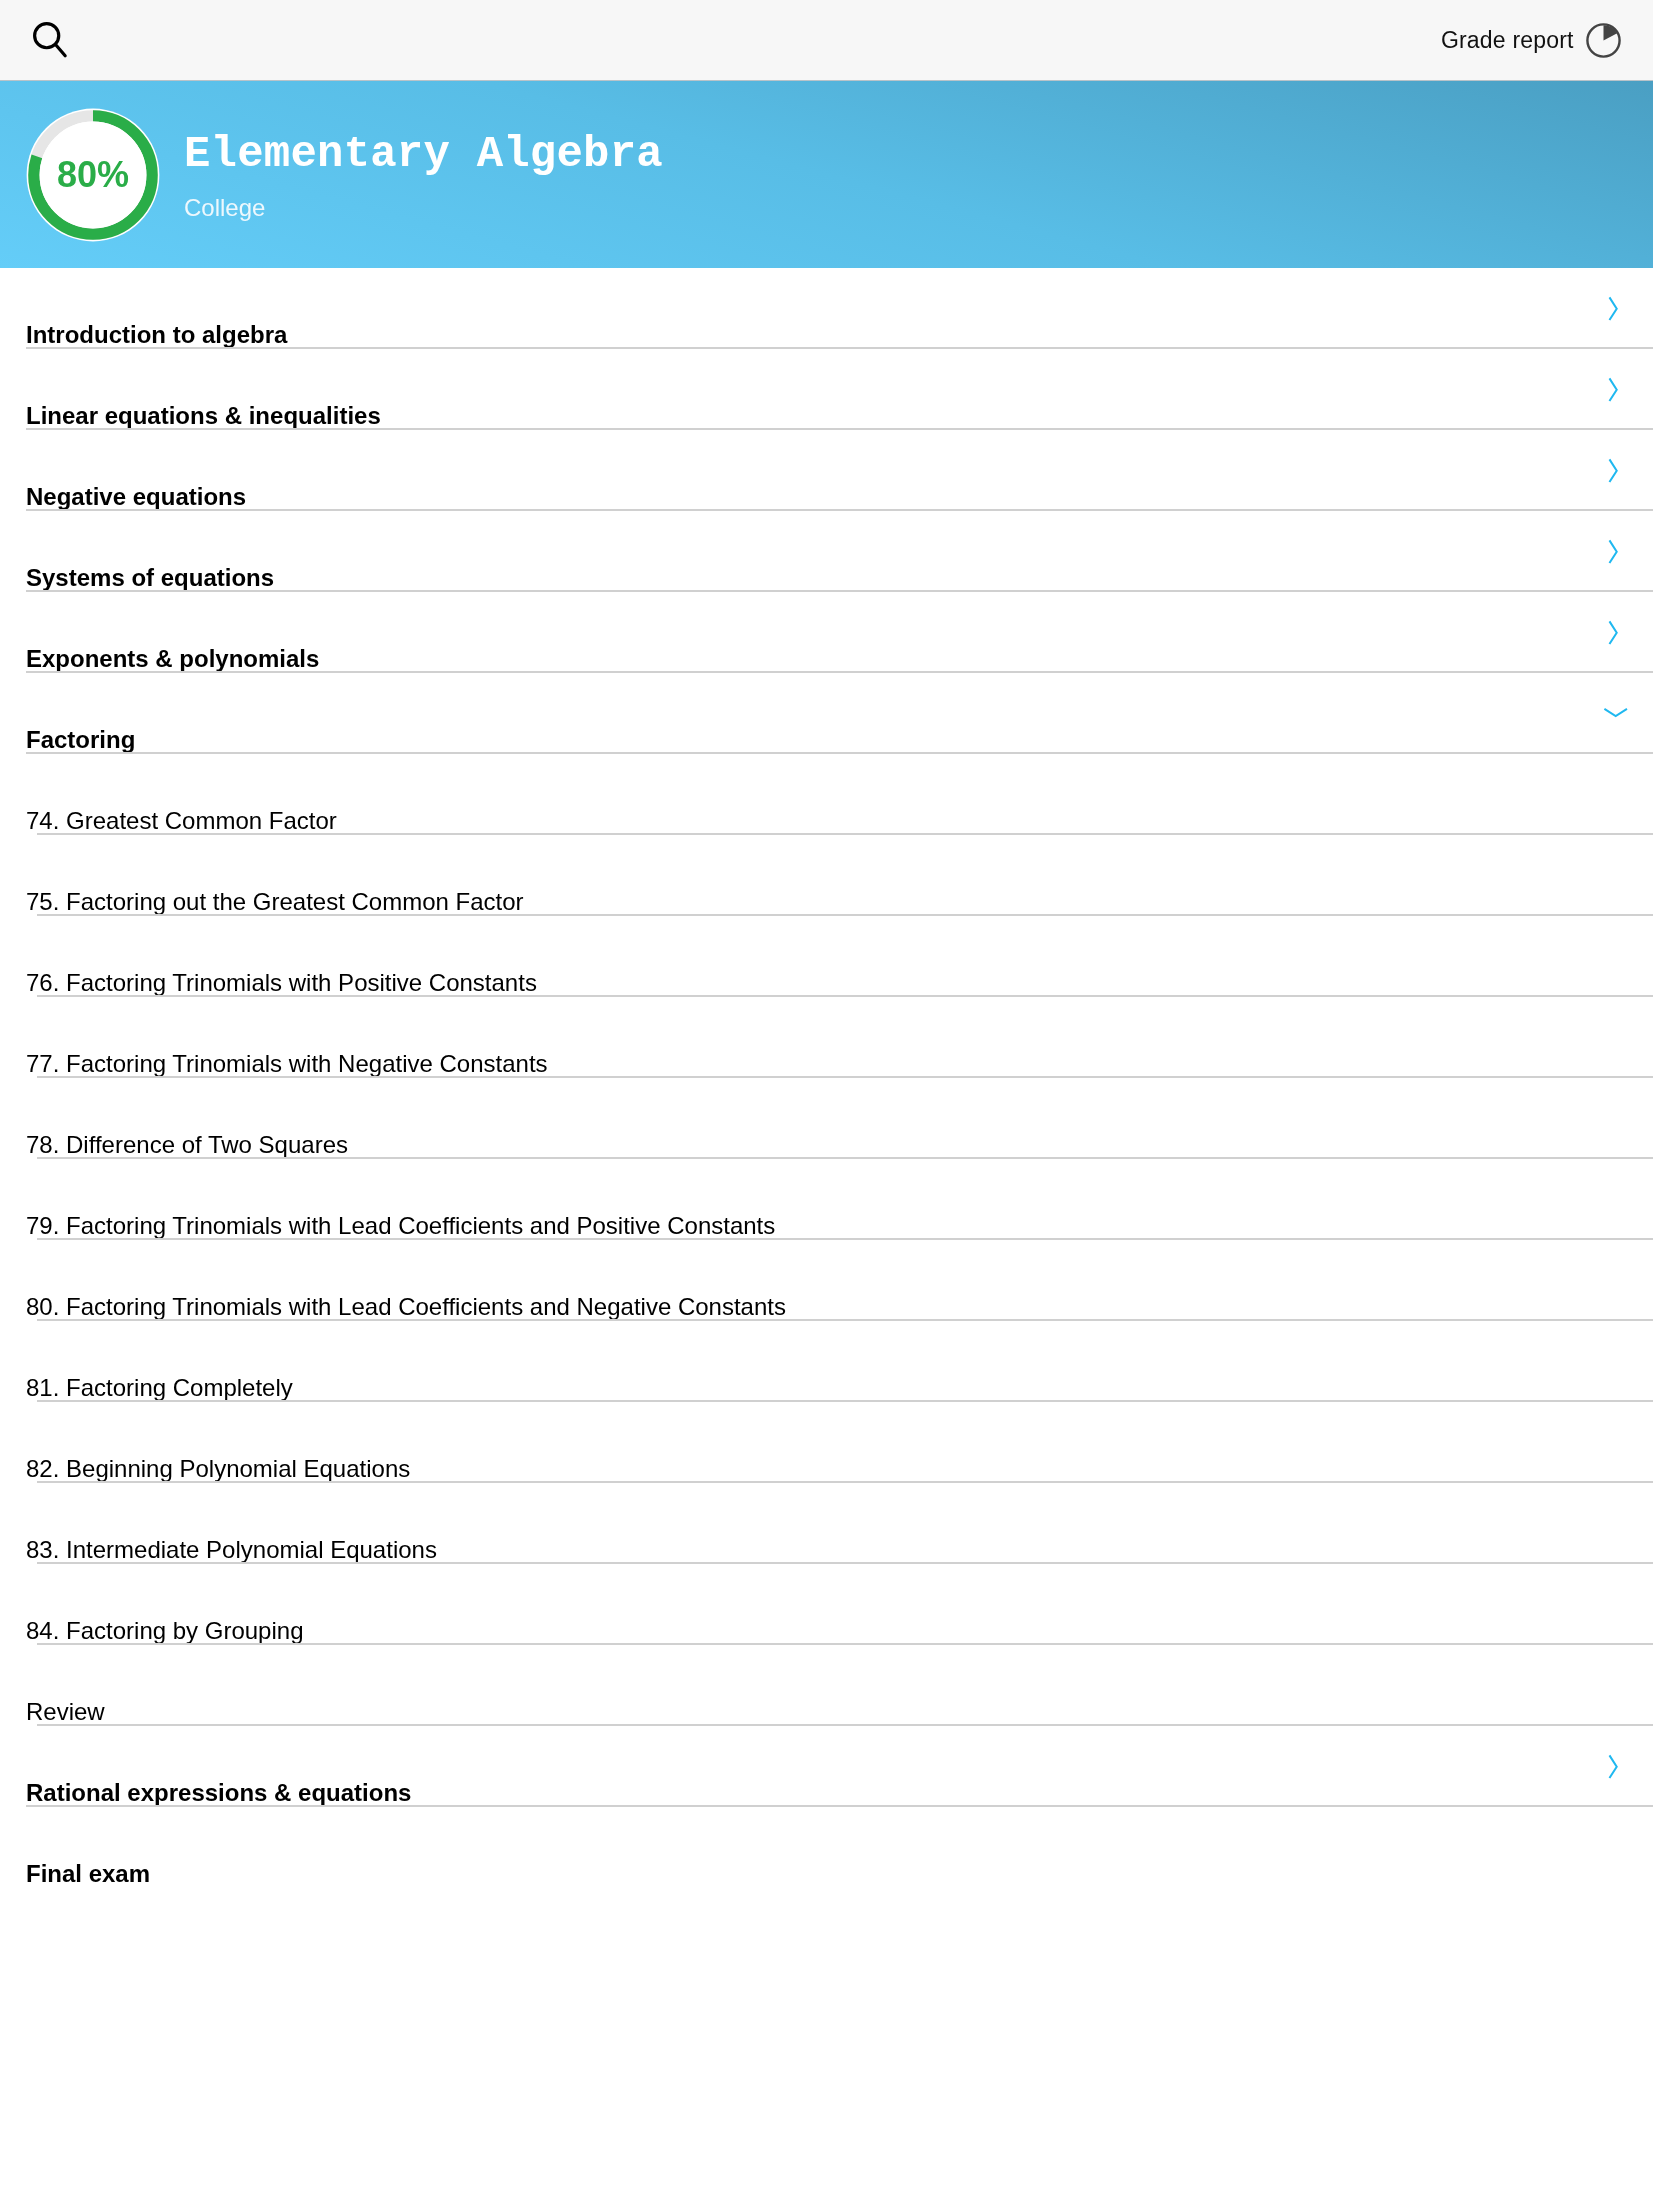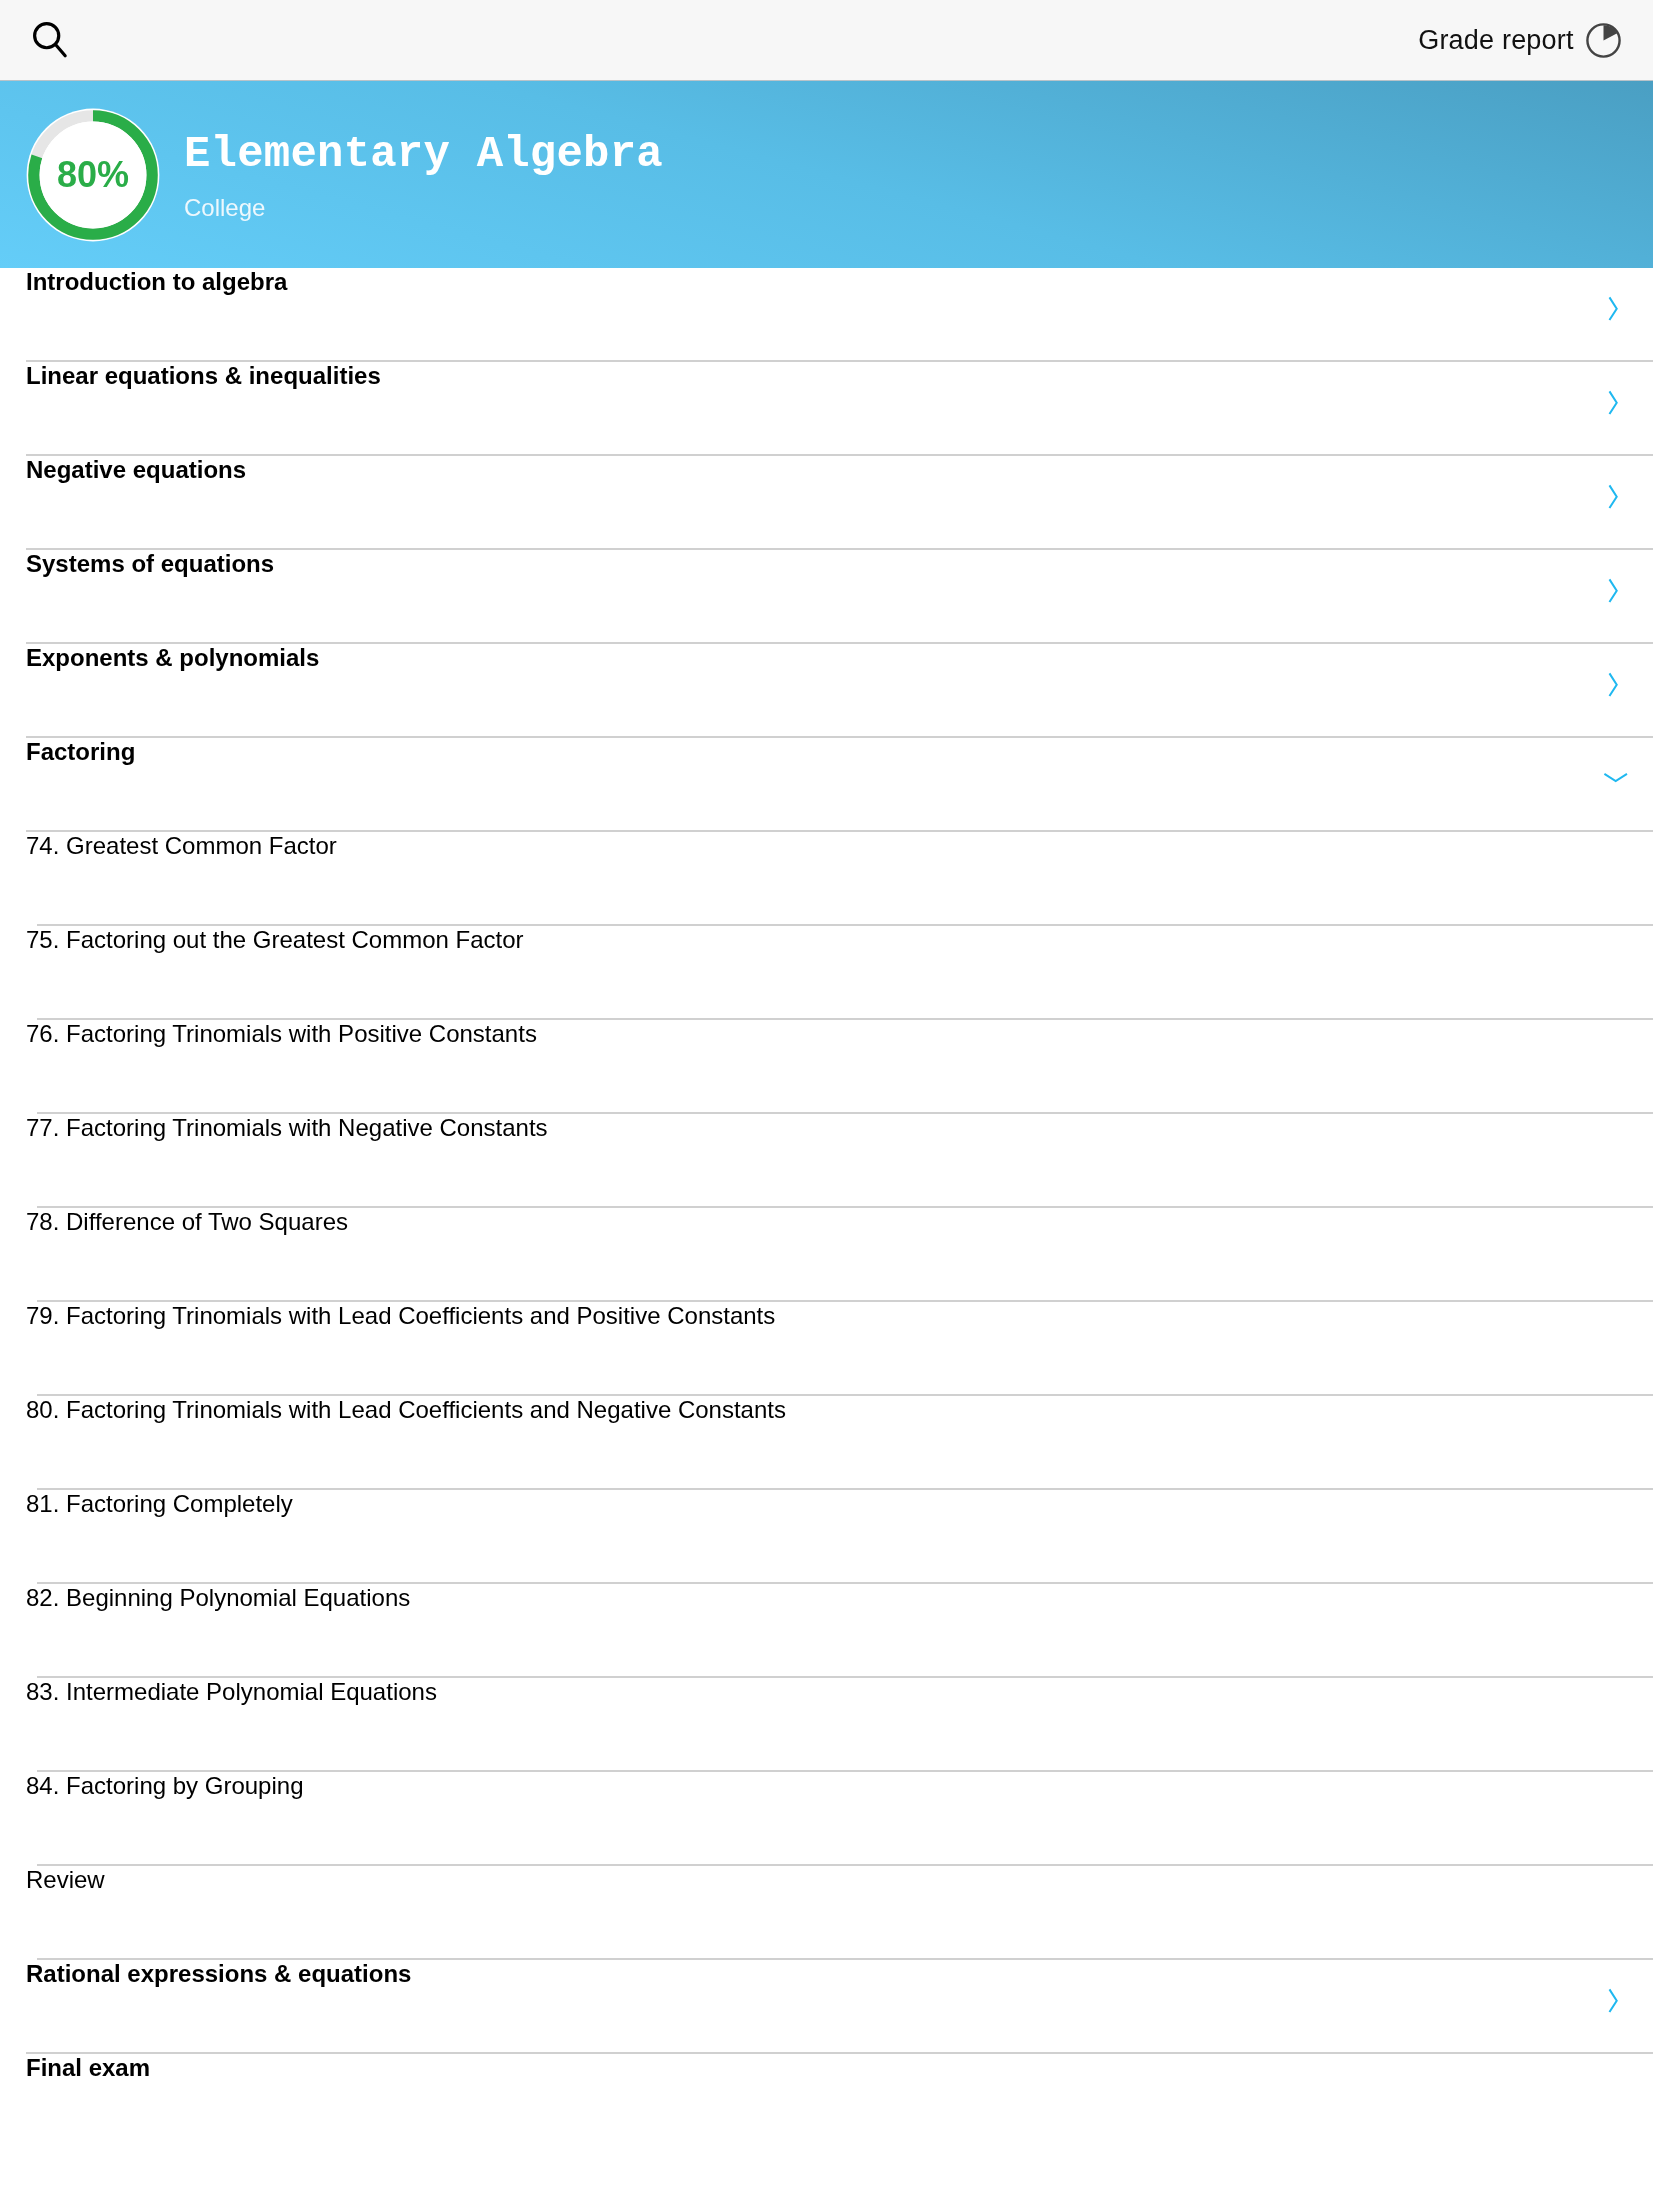--- a/index.html
+++ b/index.html
@@ -9,40 +9,40 @@
   }
   .topbar {
     position: absolute; left: 0; top: 0; width: 1653px; height: 80px;
     background: #f7f7f7; border-bottom: 0.8px solid #b9c3c9;
   }
   .search-btn { position: absolute; left: 29px; top: 18px; width: 45px; height: 45px; cursor: pointer; }
   .grade-btn {
     position: absolute; right: 31px; top: 19.4px; height: 42px;
     display: flex; align-items: center; gap: 11.3px; cursor: pointer;
   }
-  .grade-label { font-size: 27px; color: #111; letter-spacing: 0.2px; }
+  .grade-label { font-size: 23px; color: #111; letter-spacing: 0.2px; }
   .banner {
     position: absolute; left: 0; top: 81px; width: 1653px; height: 187px;
     background: linear-gradient(15deg, #64cdf8 0%, #58bde6 50%, #4a9fc3 100%);
   }
   .ring { position: absolute; left: 25px; top: 107px; width: 136px; height: 136px; }
   .ring-text {
     position: absolute; left: 25px; top: 107px; width: 136px; height: 136px;
     display: flex; align-items: center; justify-content: center;
     color: #2aad48; font-size: 36px; font-weight: 600;
   }
   .title {
     position: absolute; left: 184px; top: 129px; font-size: 44px; font-weight: 700; color: #fff;
     letter-spacing: 0.2px;
     font-family: Liberation Mono, monospace;
   }
   .subtitle { position: absolute; left: 184px; top: 194px; font-size: 24px; color: #eef8fd; }
   .list { position: absolute; left: 0; top: 268px; width: 1653px; }
   .row {
-    position: relative; height: 94px; display: flex; align-items: flex-start;
+    position: relative; height: 81px; display: flex; align-items: flex-end;
     padding-left: 26px; box-sizing: border-box; cursor: pointer;
   }
   .row .label { font-size: 24px; }
   .row.section .label { font-weight: 700; }
   .row.sub .label { font-weight: 400; }
   .row::after {
     content: ""; position: absolute; right: 0; bottom: 0; height: 1.6px; background: #d0d0d0;
   }
   .row.section::after { left: 26px; }
   .row.sub::after { left: 37px; }

